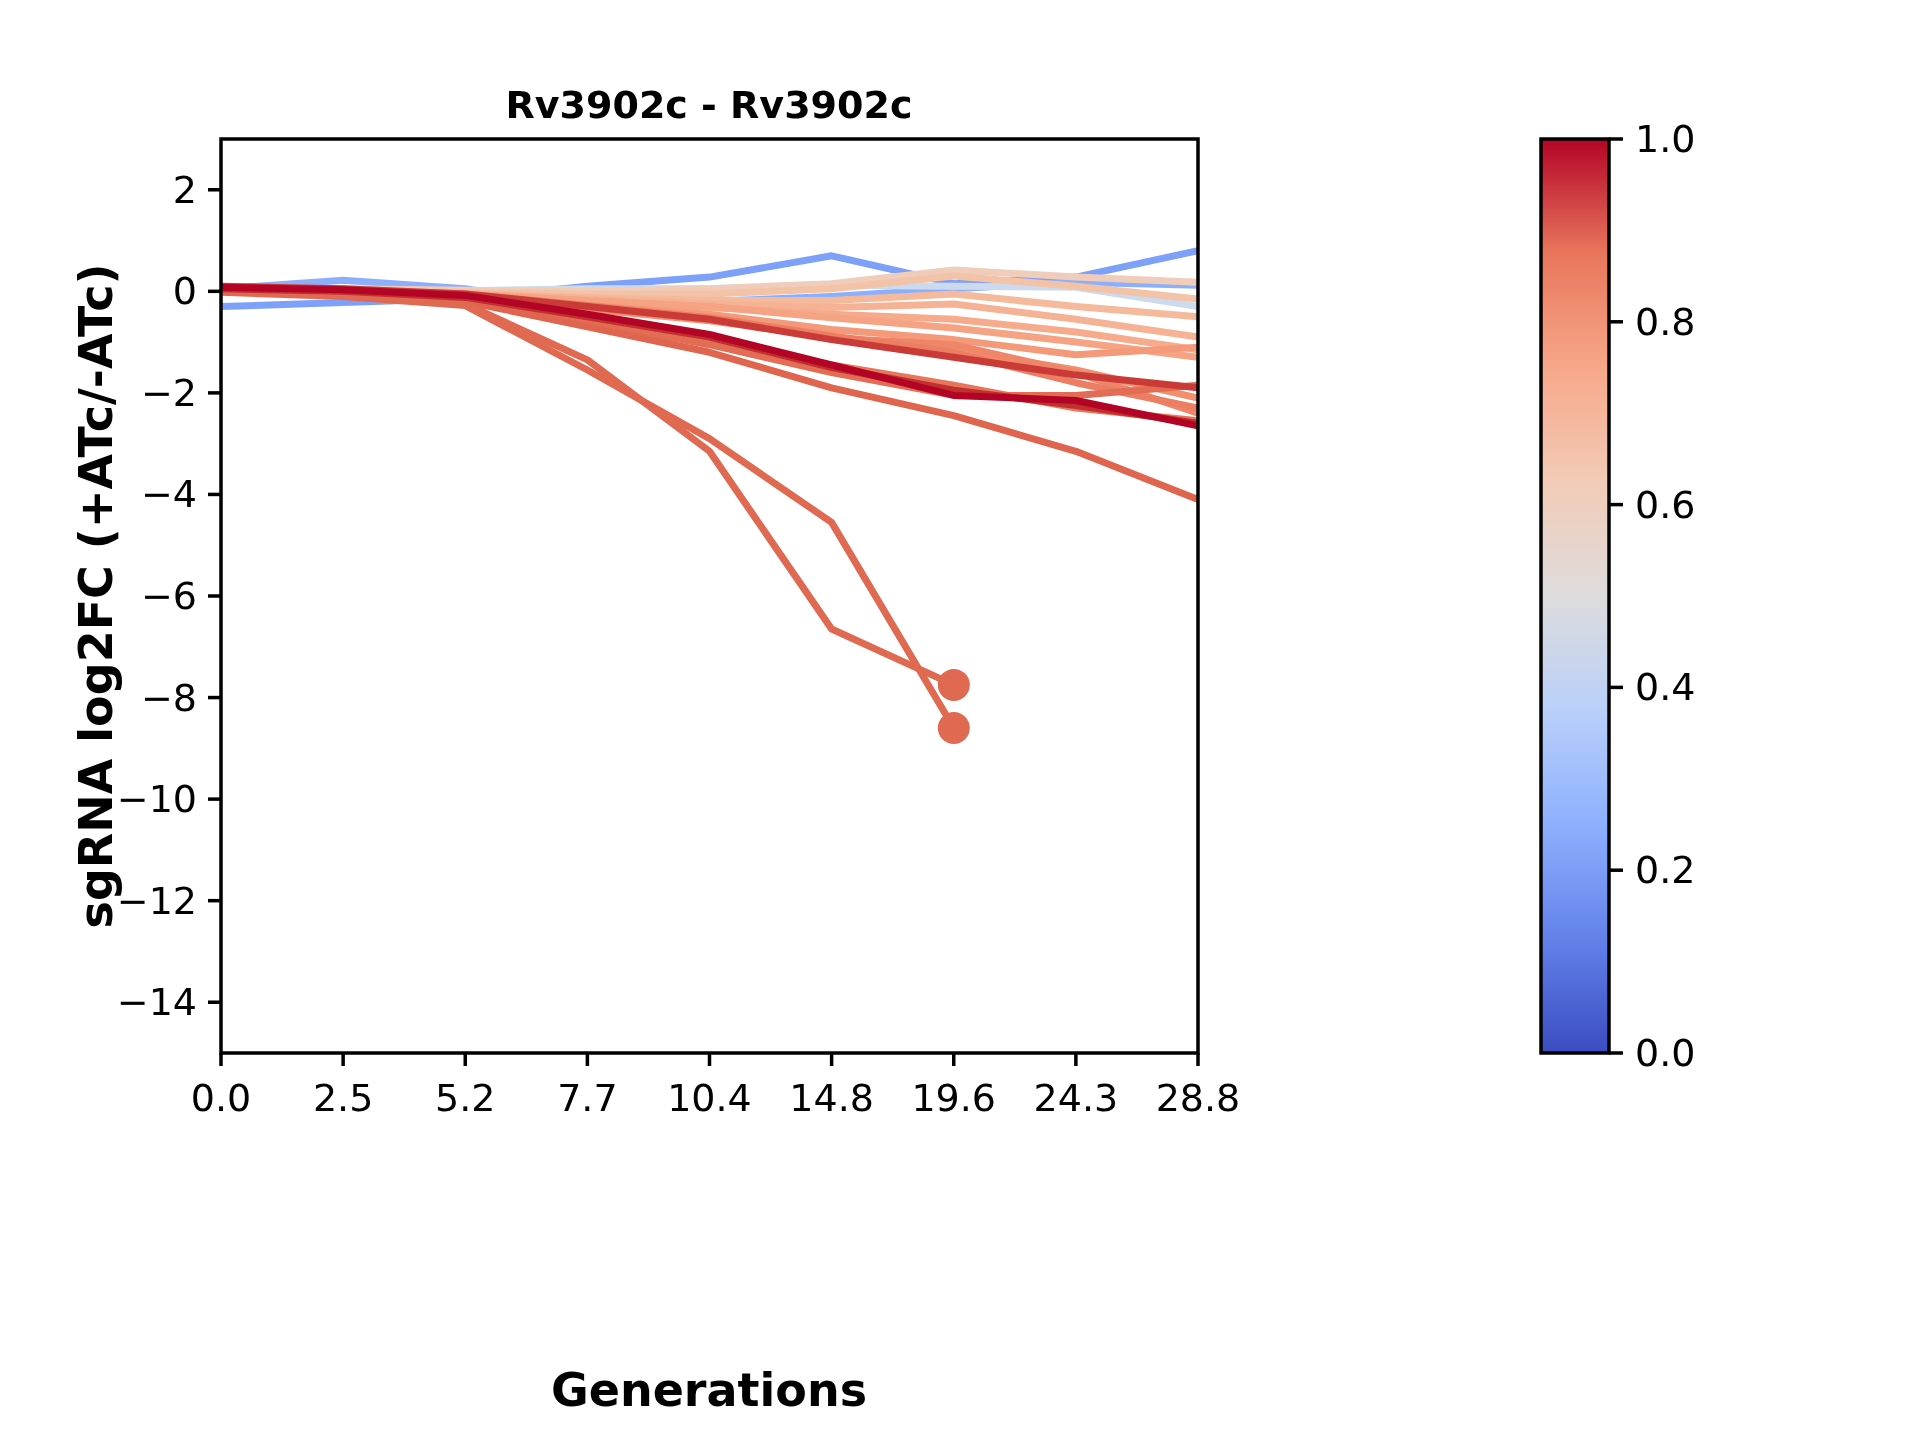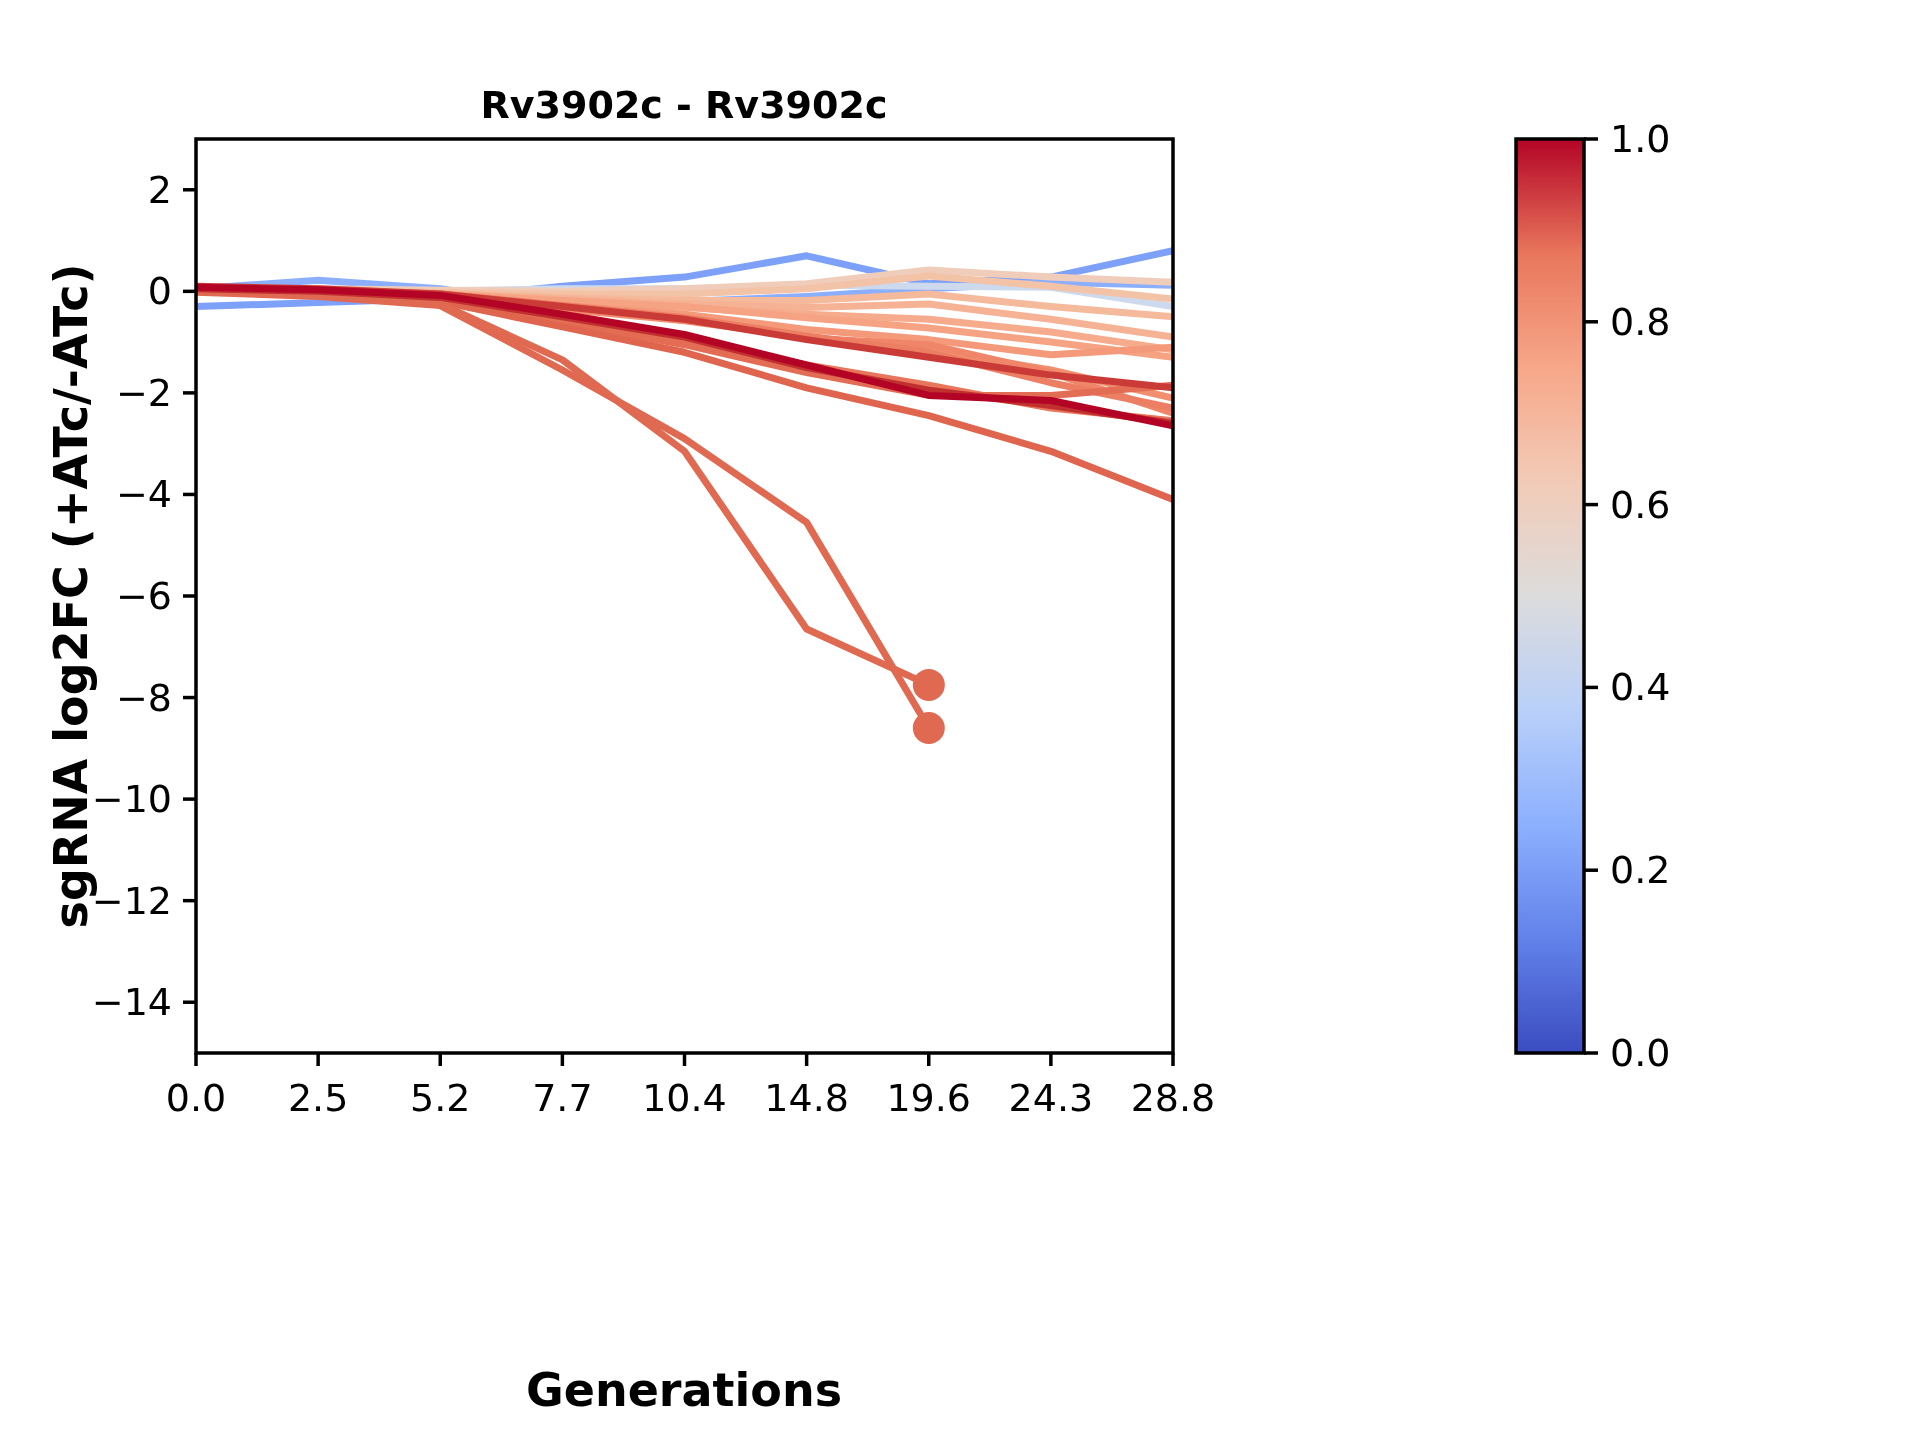--- a/index.html
+++ b/index.html
@@ -11,20 +11,21 @@
     width: 1920px;
     height: 1440px;
     font-family: "DejaVu Sans", sans-serif;
     overflow: hidden;
   }
   #page {
     position: relative;
     width: 1700px;
     height: 1440px;
     background: #ffffff;
+    margin-left: 25px;
   }
   .figure-svg {
     position: absolute;
     top: 0;
     left: 0;
     width: 1920px;
     height: 1440px;
   }
   .ttl {
     font-family: "DejaVu Sans", sans-serif;

